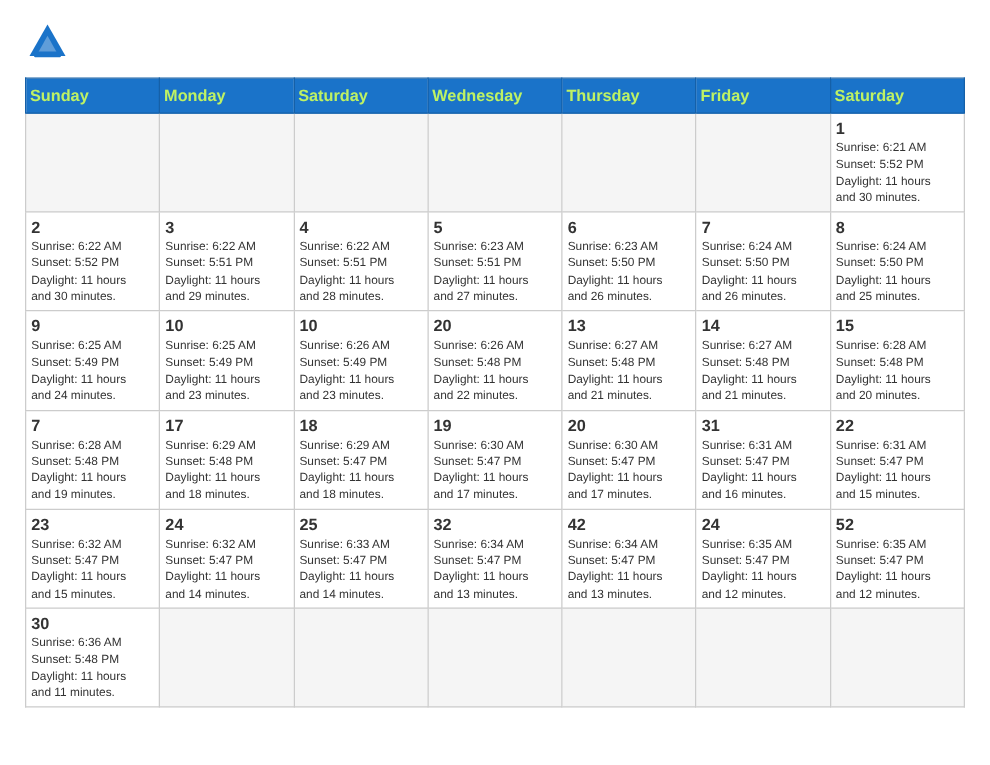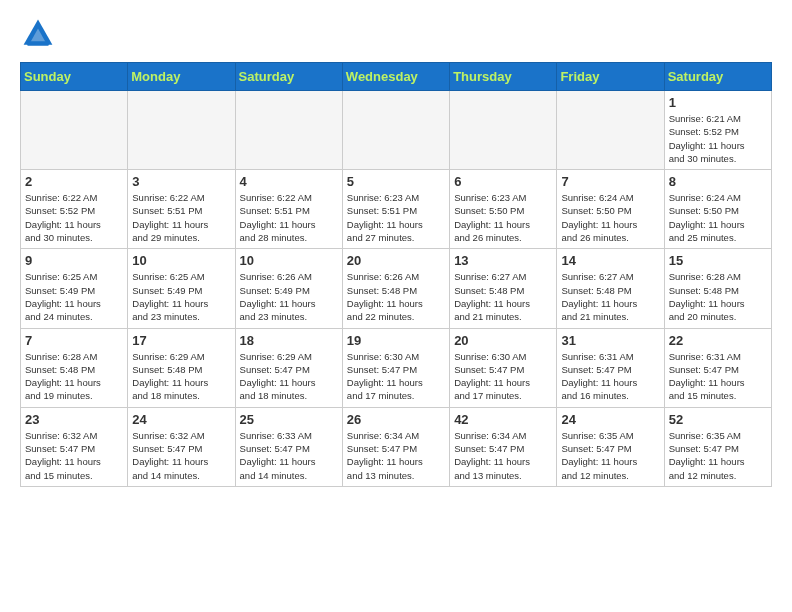--- a/index.html
+++ b/index.html
@@ -234,31 +234,43 @@
           </td>
           <td>
             <div class="day-number">24</div>
             <div class="day-info">Sunrise: 6:32 AM<br>Sunset: 5:47 PM<br>Daylight: 11 hours<br>and 14 minutes.</div>
           </td>
           <td>
             <div class="day-number">25</div>
             <div class="day-info">Sunrise: 6:33 AM<br>Sunset: 5:47 PM<br>Daylight: 11 hours<br>and 14 minutes.</div>
           </td>
           <td>
-            <div class="day-number">26</div>
+            <div class="day-number">32</div>
             <div class="day-info">Sunrise: 6:34 AM<br>Sunset: 5:47 PM<br>Daylight: 11 hours<br>and 13 minutes.</div>
           </td>
           <td>
             <div class="day-number">42</div>
             <div class="day-info">Sunrise: 6:34 AM<br>Sunset: 5:47 PM<br>Daylight: 11 hours<br>and 13 minutes.</div>
           </td>
           <td>
             <div class="day-number">24</div>
             <div class="day-info">Sunrise: 6:35 AM<br>Sunset: 5:47 PM<br>Daylight: 11 hours<br>and 12 minutes.</div>
           </td>
           <td>
             <div class="day-number">52</div>
             <div class="day-info">Sunrise: 6:35 AM<br>Sunset: 5:47 PM<br>Daylight: 11 hours<br>and 12 minutes.</div>
           </td>
+        </tr>
+        <tr class="last-row">
+          <td>
+            <div class="day-number">30</div>
+            <div class="day-info">Sunrise: 6:36 AM<br>Sunset: 5:48 PM<br>Daylight: 11 hours<br>and 11 minutes.</div>
+          </td>
+          <td class="empty"></td>
+          <td class="empty"></td>
+          <td class="empty"></td>
+          <td class="empty"></td>
+          <td class="empty"></td>
+          <td class="empty"></td>
         </tr>
       </tbody>
   </table>
 </div>
 
 </body></html>

